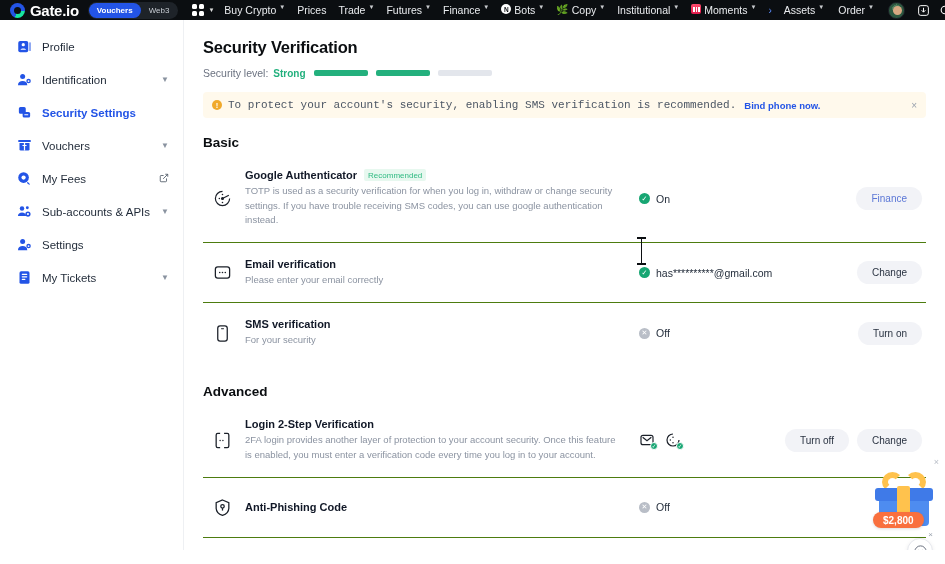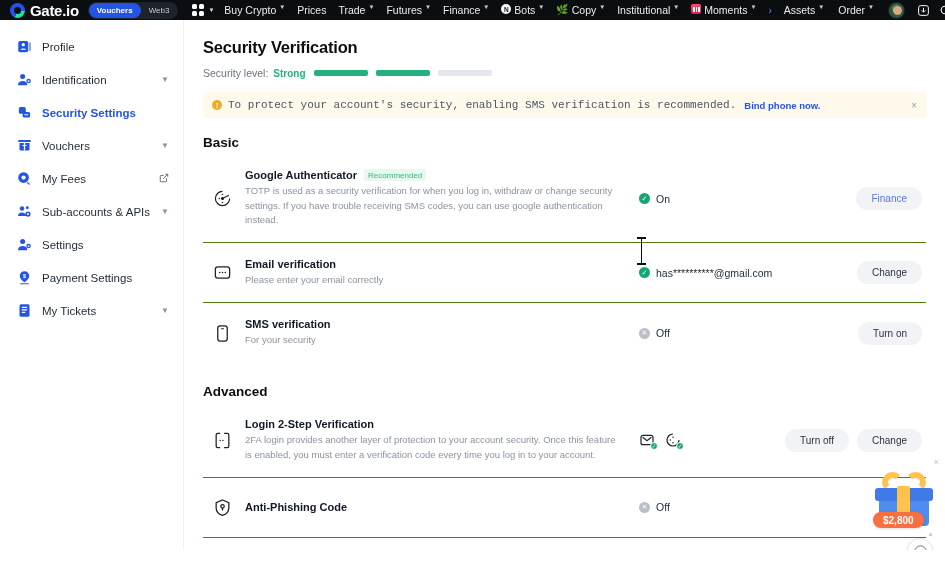--- a/index.html
+++ b/index.html
@@ -428,30 +428,20 @@
         <svg width="15" height="15" viewBox="0 0 24 24" fill="#2354e6">
             <circle cx="9" cy="7" r="4"></circle>
             <path d="M1.5 21c0-4.1 3.4-6.5 7.5-6.5s7.5 2.4 7.5 6.5z"></path>
             <circle cx="18.5" cy="14.5" r="3.6"></circle>
             <circle cx="18.5" cy="14.5" r="1.5" fill="#fff"></circle>
           </svg>
       </span>
       <span class="side-label">Settings</span>
     </div>
 
-    <div class="side-item">
-      <span class="side-ico">
-        <svg width="15" height="15" viewBox="0 0 24 24" fill="#2354e6">
-            <path d="M12 2a7.5 7.5 0 0 1 7.5 7.5c0 4.2-4.6 8-7.5 10.2C9.1 17.5 4.5 13.7 4.5 9.5A7.5 7.5 0 0 1 12 2z"></path>
-            <text x="12" y="13" font-size="9" fill="#fff" text-anchor="middle" font-family="sans-serif" font-weight="bold">$</text>
-            <rect x="5" y="21" width="14" height="1.8" rx=".9"></rect>
-          </svg>
-      </span>
-      <span class="side-label">Payment Settings</span>
-    </div>
 
     <div class="side-item">
       <span class="side-ico">
         <svg width="15" height="15" viewBox="0 0 24 24" fill="#2354e6">
             <rect x="4" y="2" width="16" height="20" rx="2.6"></rect>
             <rect x="7.5" y="6" width="9" height="1.8" rx=".9" fill="#fff"></rect>
             <rect x="7.5" y="10" width="9" height="1.8" rx=".9" fill="#fff"></rect>
             <rect x="7.5" y="14" width="6" height="1.8" rx=".9" fill="#fff"></rect>
           </svg>
       </span>

